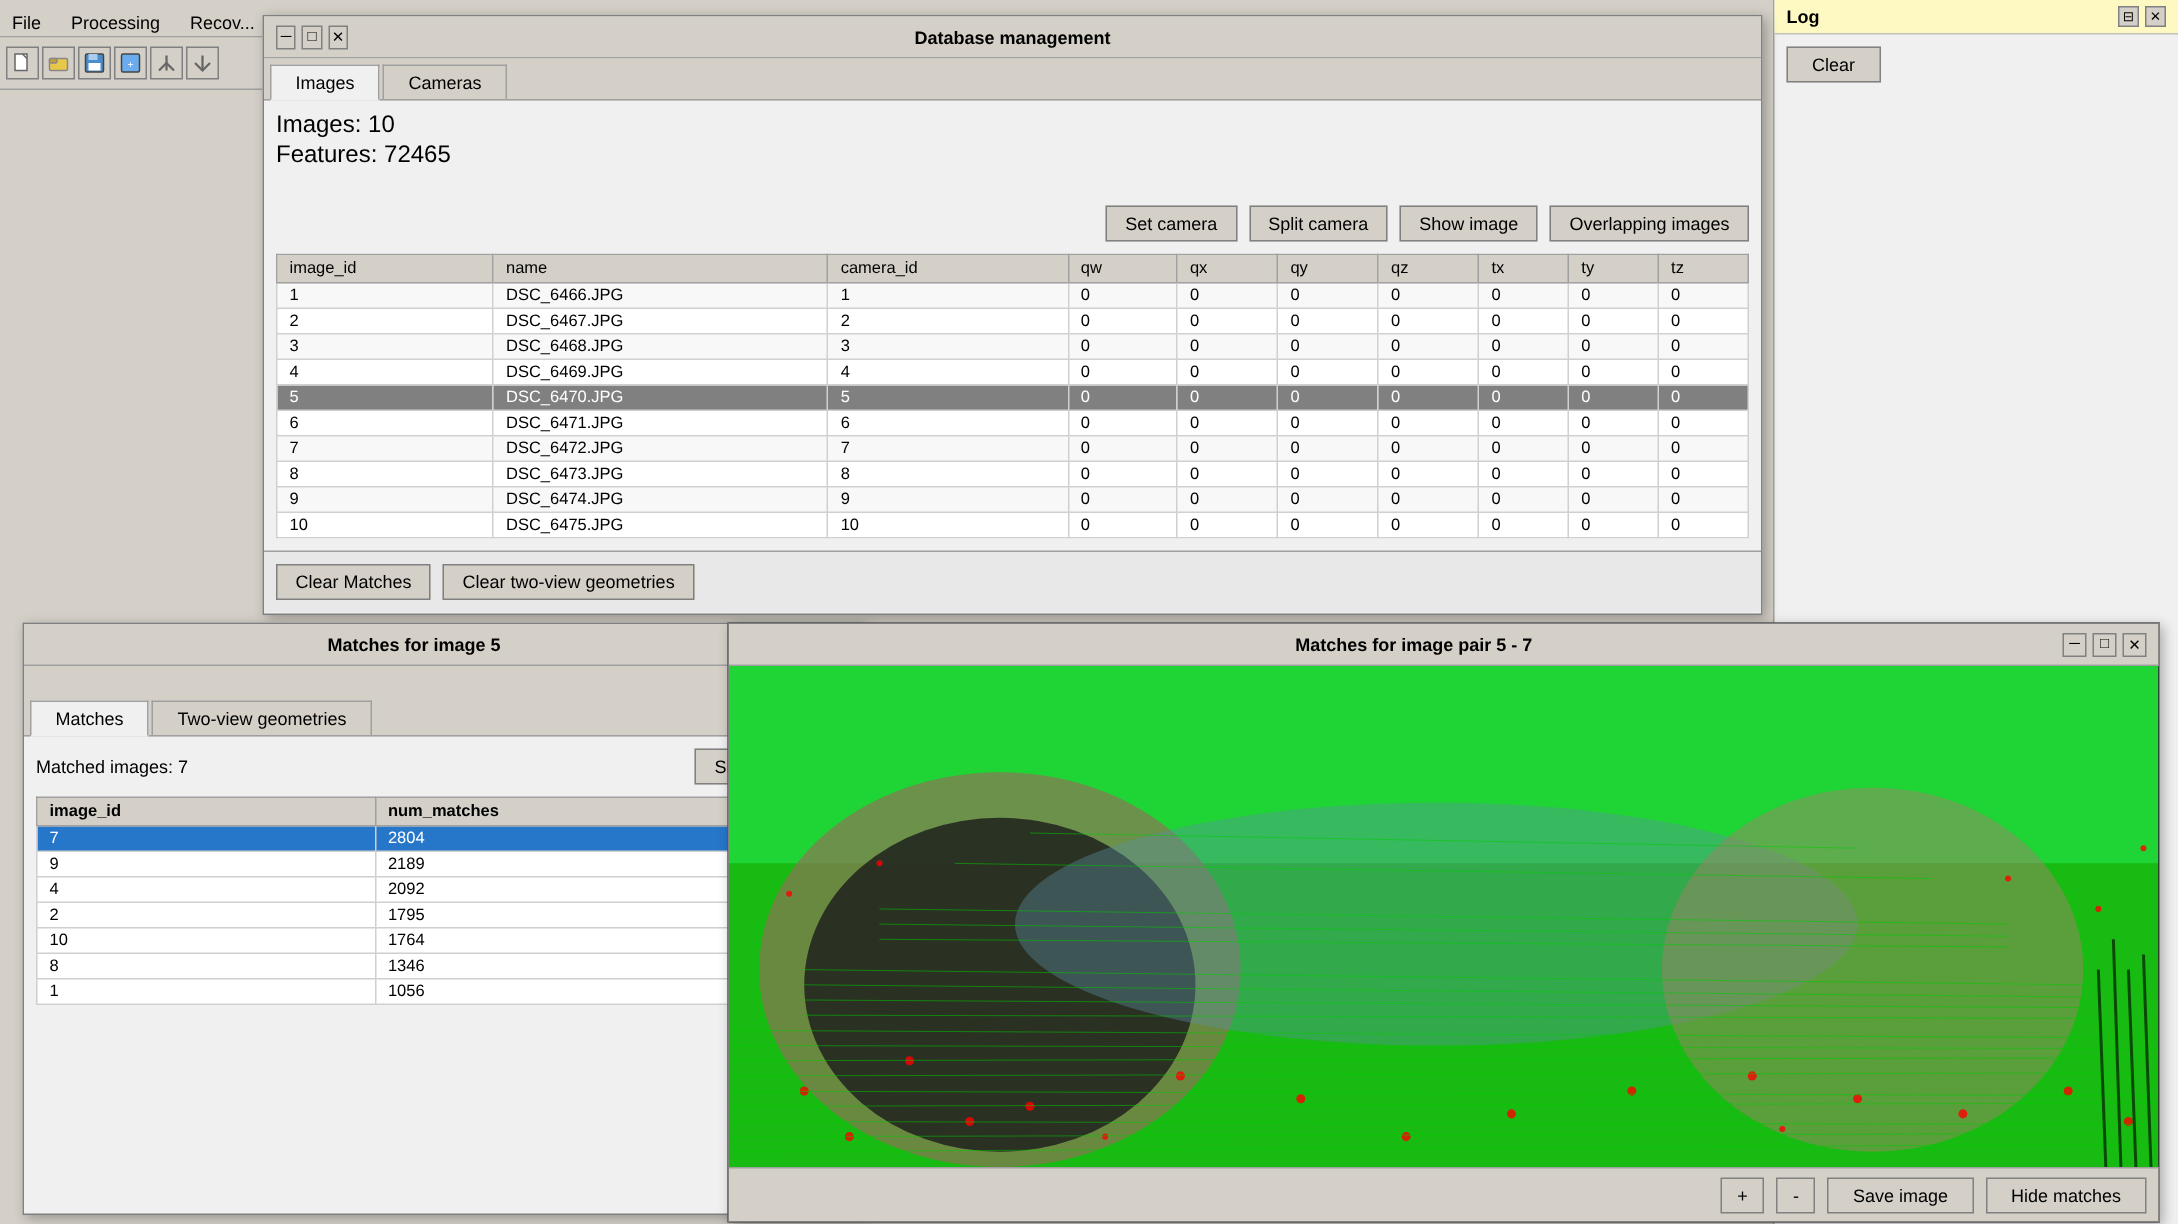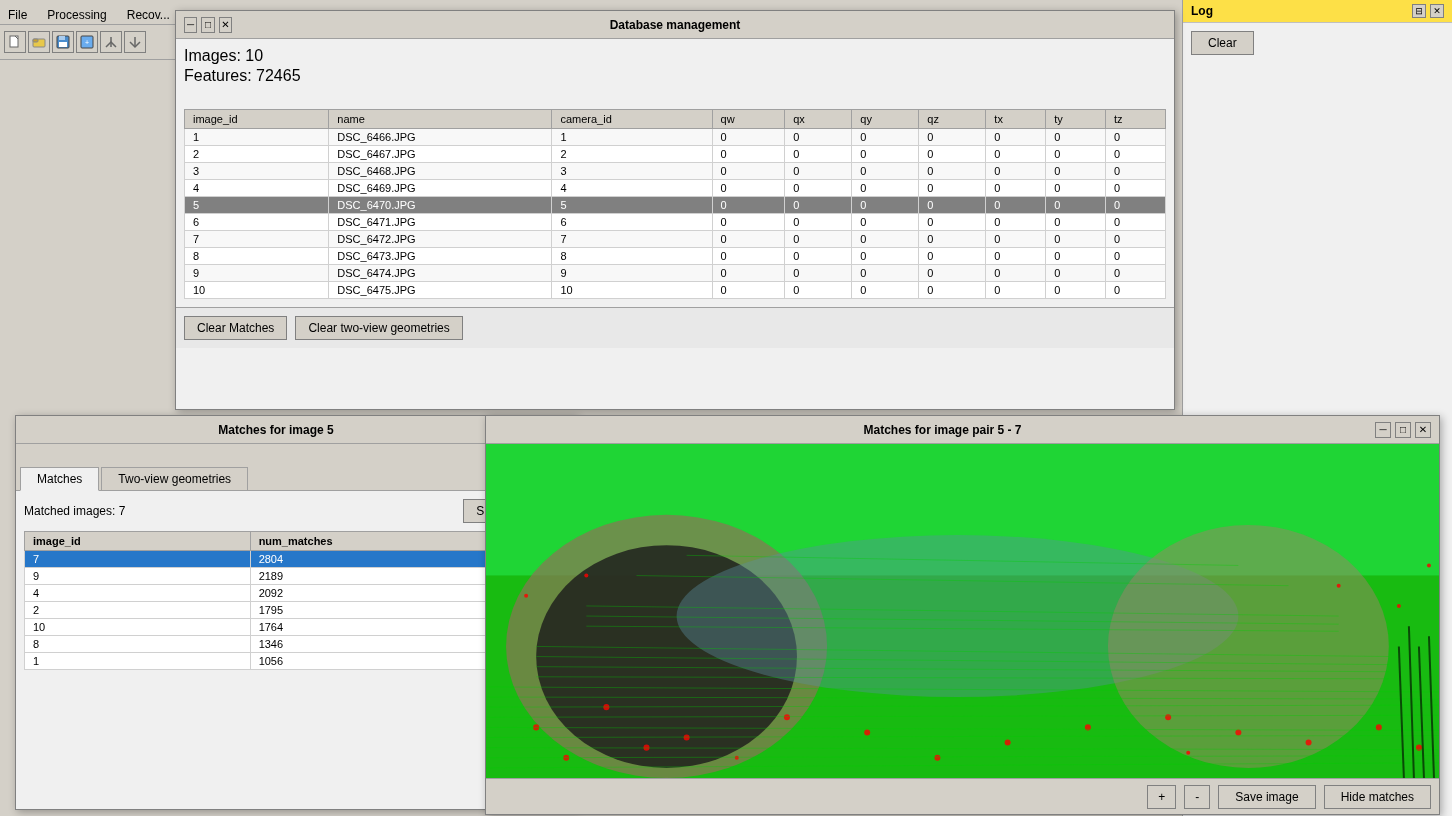--- a/index.html
+++ b/index.html
@@ -71,21 +71,21 @@
       width: 270px;
       height: 816px;
       background: #f0f0f0;
       border-left: 1px solid #a0a0a0;
     }
     .log-panel-header {
       display: flex;
       justify-content: space-between;
       align-items: center;
       padding: 4px 8px;
-      background: #fde047;
+      background: #fef9c3;
       border-bottom: 1px solid #c0c0c0;
       gap: 36px;
     }
     .log-panel-title { font-size: 12px; font-weight: bold; }
     .log-panel-icons { display: flex; gap: 4px; }
     .log-panel-icon {
       width: 14px; height: 14px;
       background: #d4d0c8;
       border: 1px solid #808080;
       font-size: 9px;
@@ -421,27 +421,37 @@
   <div class="window-titlebar">
     <div style="width:48px; display:flex; gap:4px;">
       <div class="win-ctrl">─</div>
       <div class="win-ctrl">□</div>
       <div class="win-ctrl">✕</div>
     </div>
     <div class="window-title">Database management</div>
     <div style="width:48px;"></div>
   </div>
 
+  <div class="tab-bar">
+    <div class="tab active">Images</div>
+    <div class="tab">Cameras</div>
+  </div>
 
   <div class="db-content">
     <div class="db-info">
       <div>Images: 10</div>
       <div>Features: 72465</div>
     </div>
 
+    <div class="action-btns">
+      <button class="action-btn">Set camera</button>
+      <button class="action-btn">Split camera</button>
+      <button class="action-btn">Show image</button>
+      <button class="action-btn">Overlapping images</button>
+    </div>
 
     <div style="max-height: 210px; overflow-y: auto;">
       <table class="data-table">
         <thead>
           <tr>
             <th>image_id</th>
             <th>name</th>
             <th>camera_id</th>
             <th>qw</th>
             <th>qx</th>

